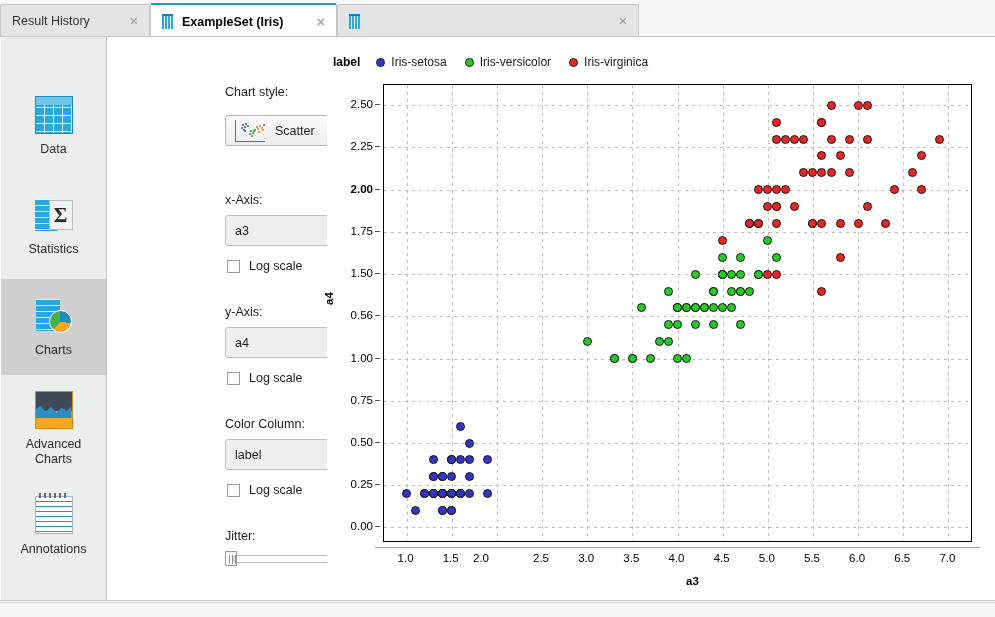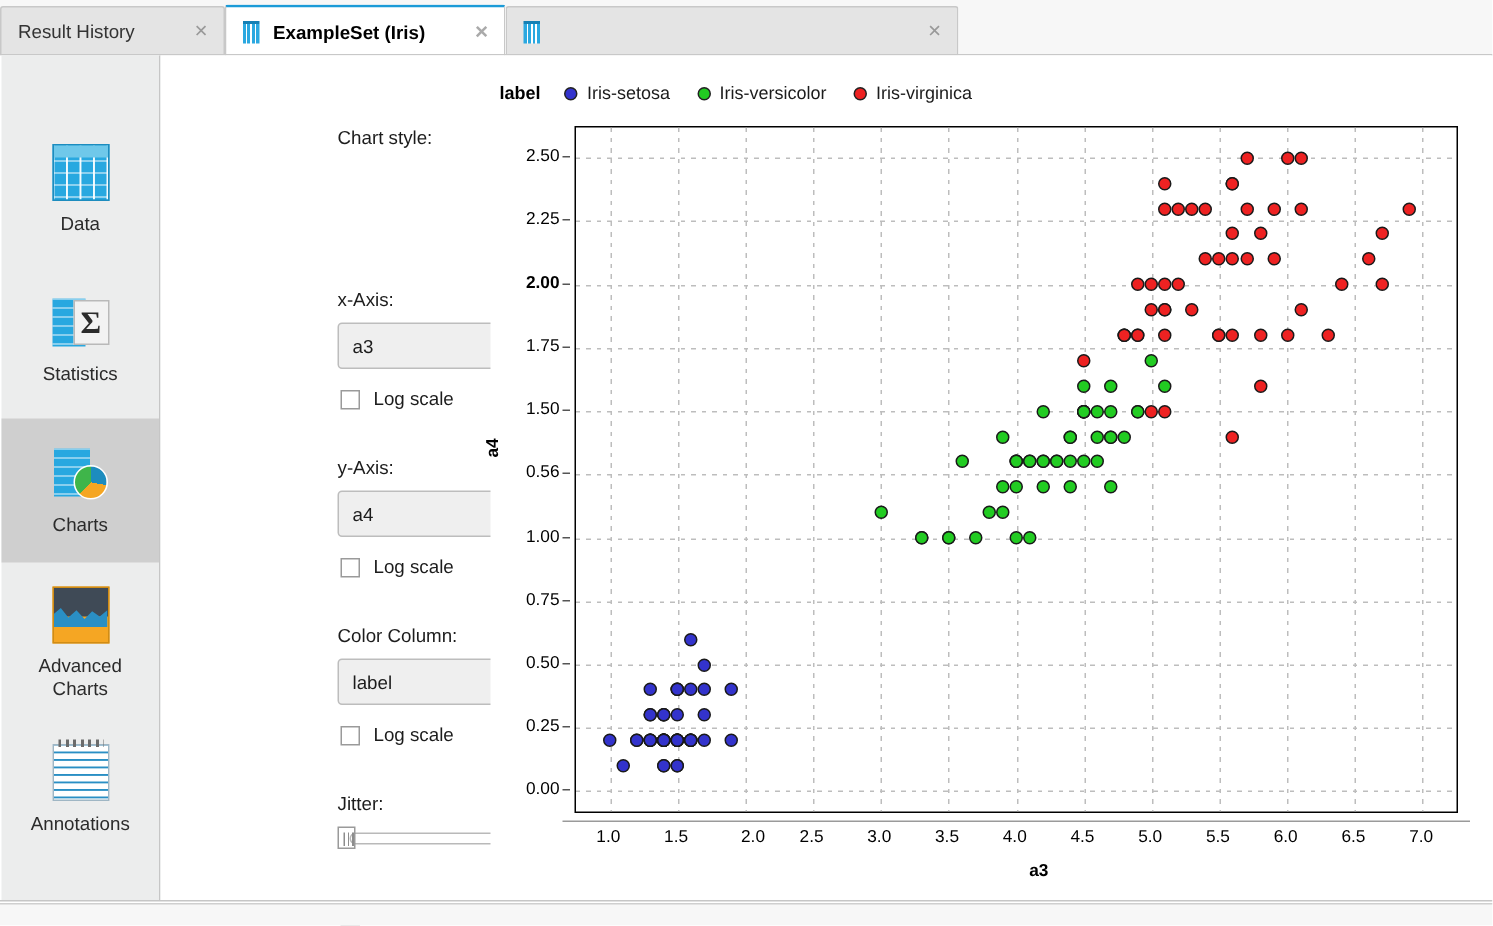--- a/index.html
+++ b/index.html
@@ -468,20 +468,46 @@
       </div>
       <div class="side-item" style="top: 442px; height: 95px;">
         <div class="ico ico-note"></div>
         <div class="side-label">Annotations</div>
       </div>
     </div>
 
   <div id="options">
 
     <div class="opt-label" style="left:118px; top:48px;">Chart style:</div>
+    <div class="combo" style="top:78px;">
+      <span class="scatter-thumb" id="scatter-thumb">
+          <i style="background: rgb(43, 79, 212); left: 6px; top: 4px;"></i>
+          <i style="background: rgb(43, 79, 212); left: 8px; top: 6px;"></i>
+          <i style="background: rgb(43, 79, 212); left: 5px; top: 7px;"></i>
+          <i style="background: rgb(43, 79, 212); left: 9px; top: 3px;"></i>
+          <i style="background: rgb(43, 79, 212); left: 7px; top: 9px;"></i>
+          <i style="background: rgb(30, 158, 42); left: 14px; top: 10px;"></i>
+          <i style="background: rgb(30, 158, 42); left: 16px; top: 12px;"></i>
+          <i style="background: rgb(30, 158, 42); left: 13px; top: 13px;"></i>
+          <i style="background: rgb(30, 158, 42); left: 18px; top: 9px;"></i>
+          <i style="background: rgb(232, 116, 28); left: 20px; top: 6px;"></i>
+          <i style="background: rgb(232, 116, 28); left: 23px; top: 5px;"></i>
+          <i style="background: rgb(232, 116, 28); left: 21px; top: 8px;"></i>
+          <i style="background: rgb(232, 116, 28); left: 25px; top: 7px;"></i>
+          <i style="background: rgb(209, 43, 43); left: 27px; top: 4px;"></i>
+          <i style="background: rgb(43, 79, 212); left: 11px; top: 5px;"></i>
+          <i style="background: rgb(30, 158, 42); left: 15px; top: 15px;"></i>
+          <i style="background: rgb(232, 116, 28); left: 22px; top: 11px;"></i>
+          <i style="background: rgb(43, 79, 212); left: 8px; top: 10px;"></i>
+          <i style="background: rgb(30, 158, 42); left: 17px; top: 10px;"></i>
+          <i style="background: rgb(232, 116, 28); left: 26px; top: 9px;"></i>
+        </span>
+      <span class="combo-text">Scatter</span>
+      <span class="caret"></span>
+    </div>
 
     <div class="opt-label" style="left:118px; top:156px;">x-Axis:</div>
     <div class="combo flat" style="top:178px;">
       <span class="combo-text">a3</span>
       <span class="caret small"></span>
     </div>
     <div class="checkrow" style="top:222px;">
       <span class="checkbox"></span>
       <span>Log scale</span>
     </div>
@@ -708,21 +734,21 @@
         <div class="pt" style="left: 383.808px; top: 121.6px; background: rgb(238, 34, 34);"></div>
         <div class="pt" style="left: 401.869px; top: 104.711px; background: rgb(238, 34, 34);"></div>
         <div class="pt" style="left: 419.931px; top: 54.0444px; background: rgb(238, 34, 34);"></div>
         <div class="pt" style="left: 392.838px; top: 138.489px; background: rgb(238, 34, 34);"></div>
       </div>
     <div id="yaxis-label">a4</div>
     <div id="xaxis-line"></div>
     <div id="xaxis-label">a3</div>
   <div class="xtick" style="left: 78.5769px; top: 515px;">1.0</div>
       <div class="xtick" style="left: 123.731px; top: 515px;">1.5</div>
-      <div class="xtick" style="left: 175px; top: 515px; text-align: center;">2.0</div>
+      <div class="xtick" style="left: 154px; top: 515px; text-align: center;">2.0</div>
       <div class="xtick" style="left: 214.038px; top: 515px;">2.5</div>
       <div class="xtick" style="left: 259.192px; top: 515px;">3.0</div>
       <div class="xtick" style="left: 304.346px; top: 515px;">3.5</div>
       <div class="xtick" style="left: 349.5px; top: 515px;">4.0</div>
       <div class="xtick" style="left: 394.654px; top: 515px;">4.5</div>
       <div class="xtick" style="left: 439.808px; top: 515px;">5.0</div>
       <div class="xtick" style="left: 484.962px; top: 515px;">5.5</div>
       <div class="xtick" style="left: 530.115px; top: 515px;">6.0</div>
       <div class="xtick" style="left: 575.269px; top: 515px;">6.5</div>
       <div class="xtick" style="left: 620.423px; top: 515px;">7.0</div>

